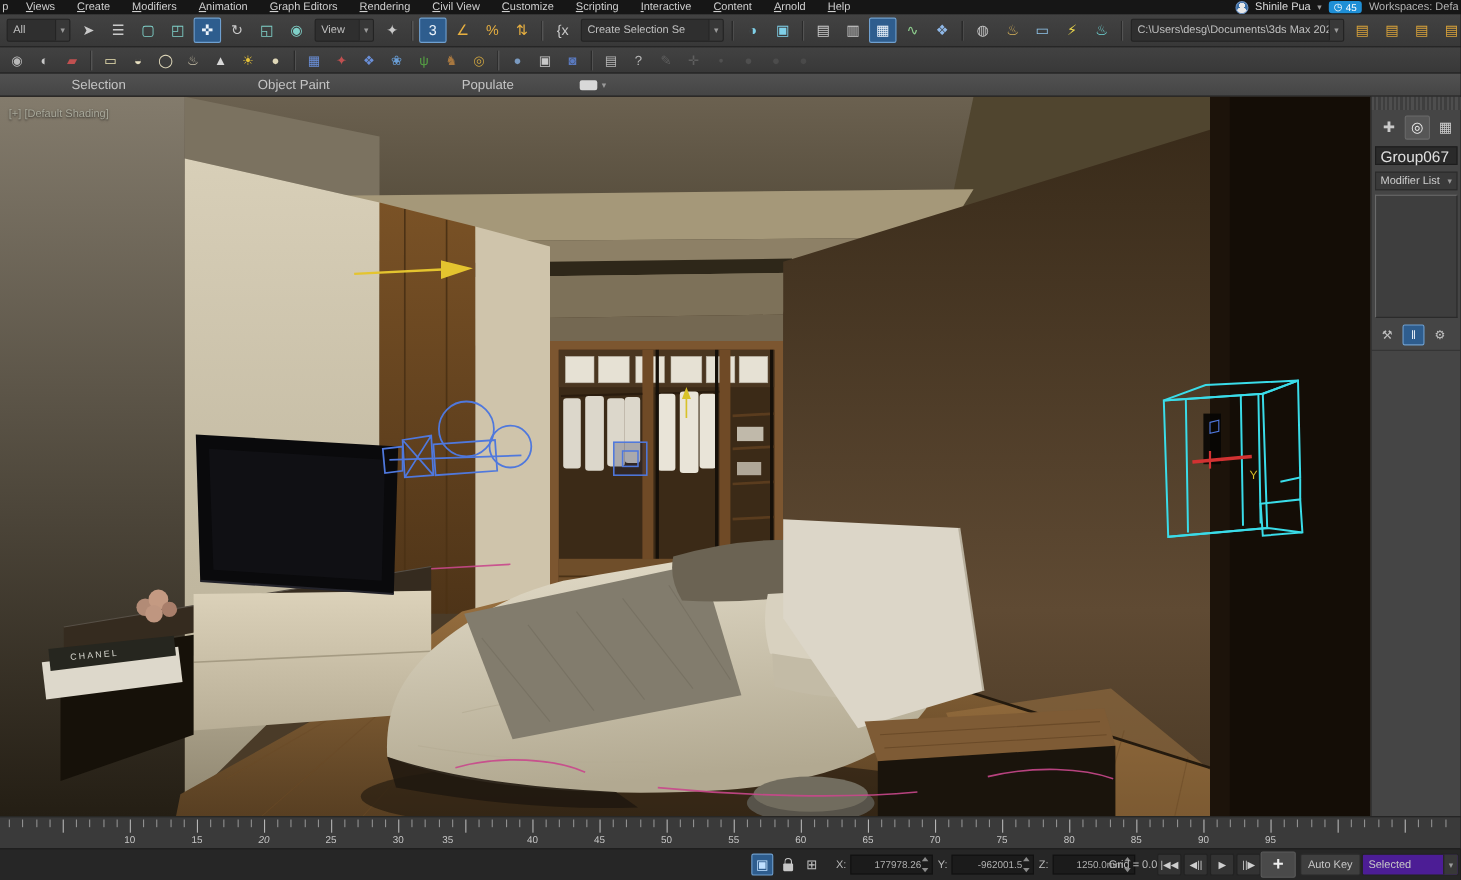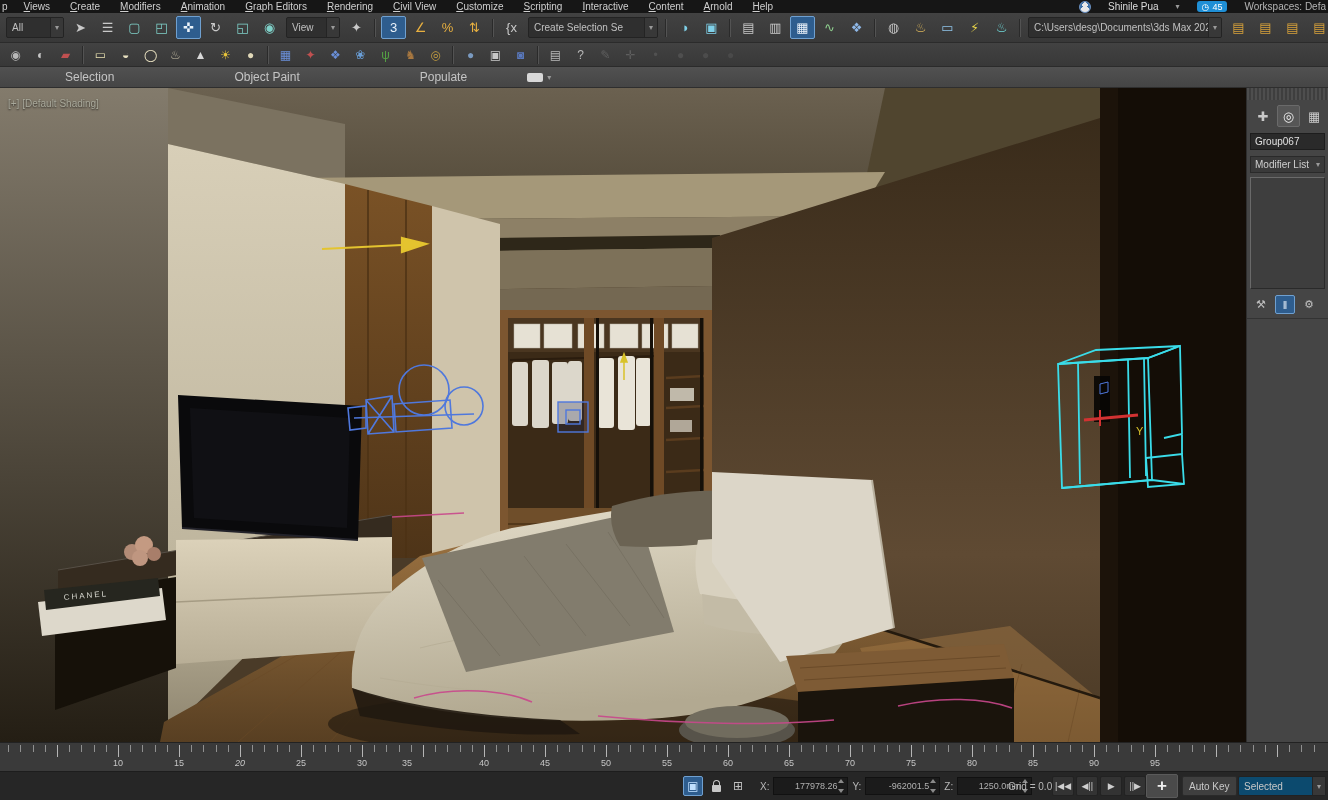--- a/index.html
+++ b/index.html
@@ -6,21 +6,21 @@
   body{width:1328px;height:800px;overflow:hidden;position:relative;
        font-family:"Liberation Sans","DejaVu Sans",sans-serif;color:#c9c9c9;
        -webkit-font-smoothing:antialiased;}
   
   #menubar{position:absolute;left:0;top:0;width:1328px;height:13px;background:#161616;
            display:flex;align-items:center;font-size:10px;color:#cfcfcf;}
   #menu-frag{padding:0 6px 0 2px;color:#cfcfcf;}
   #menu-items{display:flex;gap:0;}
   .menu-item{padding:0 10px;cursor:default;white-space:nowrap;}
   .menu-item u{text-decoration:underline;}
-  #menubar-right{margin-left:auto;display:flex;align-items:center;gap:17px;padding-right:2px;white-space:nowrap;overflow:hidden;}
+  #menubar-right{margin-left:auto;display:flex;align-items:center;gap:6px;padding-right:2px;white-space:nowrap;overflow:hidden;}
   #user-icon{width:10px;height:10px;border-radius:50%;
     background:radial-gradient(circle at 50% 30%,#e8e8e8 0 30%,transparent 32%),
                radial-gradient(circle at 50% 95%,#e8e8e8 0 45%,transparent 47%),#3a6ea5;
     border:1px solid #6a8fbf;}
   #user-name{color:#dcdcdc;}
   #notif-badge{background:#1f8fd6;color:#fff;border-radius:3px;padding:0 5px;height:11px;
     display:flex;align-items:center;gap:3px;font-size:9px;}
   #workspaces{color:#b5b5b5;max-width:118px;overflow:hidden;white-space:nowrap;}
   .caret-sm{font-size:8px;color:#9a9a9a;}
   
@@ -55,21 +55,21 @@
     text-shadow:0 1px 2px rgba(0,0,0,.7);}
   
   #cpanel{position:absolute;left:1246px;top:88px;width:82px;height:654px;background:#454545;
     border-left:1px solid #2e2e2e;box-sizing:border-box;font-size:10px;}
   #cp-texture{height:12px;background:repeating-linear-gradient(90deg,#4e4e4e 0 2px,#3e3e3e 2px 4px);}
   #cp-tabs{display:flex;gap:2px;padding:5px 2px 4px 4px;}
   .cp-tab{width:22px;height:20px;display:flex;align-items:center;justify-content:center;
     font-size:13px;color:#c9c9c9;border:1px solid transparent;border-radius:2px;}
   .cp-tab.active{background:#565656;border-color:#6a6a6a;color:#f0f0f0;}
   #cp-name{margin:2px 3px;height:15px;background:#2a2a2a;border:1px solid #1d1d1d;
-    color:#e0e0e0;display:flex;align-items:center;padding:0 4px;font-size:10px;}
+    color:#e0e0e0;display:flex;align-items:center;padding:0 4px;font-size:14px;}
   #cp-modlist{margin:6px 3px 4px;height:15px;background:#3a3a3a;border:1px solid #2a2a2a;
     color:#cfcfcf;display:flex;align-items:center;padding:0 4px;font-size:10px;justify-content:space-between;}
   #cp-stack{margin:2px 3px;height:110px;background:#3e3e3e;
     border-top:1px solid #6a6a6a;border-left:1px solid #6a6a6a;
     border-right:1px solid #2a2a2a;border-bottom:1px solid #2a2a2a;}
   #cp-stack-buttons{display:flex;gap:4px;padding:4px 4px;border-bottom:1px solid #333;}
   .cp-sbtn{width:18px;height:17px;display:flex;align-items:center;justify-content:center;
     color:#c0c0c0;font-size:11px;border:1px solid transparent;border-radius:2px;}
   .cp-sbtn.active{background:#2e5d8e;border-color:#6fa0d0;color:#eaf2fa;}
   
@@ -100,21 +100,21 @@
   #sb-playback{left:1052px;gap:2px;}
   .pb-btn{min-width:16px;height:18px;padding:0 2px;display:flex;align-items:center;justify-content:center;
     font-size:9px;color:#cfcfcf;background:#333;border:1px solid #222;border-radius:2px;white-space:nowrap;}
   #sb-key{left:1146px;}
   #key-plus{width:30px;height:22px;background:#4a4a4a;border:1px solid #5a5a5a;border-radius:2px;
     color:#eee;font-size:17px;font-weight:bold;display:flex;align-items:center;justify-content:center;}
   #sb-autokey{left:1182px;}
   #autokey-btn{height:18px;padding:0 6px;background:#3f3f3f;border:1px solid #2a2a2a;border-radius:2px;
     color:#c8c8c8;font-size:10px;display:flex;align-items:center;}
   #sb-selected{left:1238px;}
-  #selected-dd{width:86px;height:18px;background:#0c4a6e;border:1px solid #222;border-radius:2px;
+  #selected-dd{width:86px;height:18px;background:#4c1d95;border:1px solid #222;border-radius:2px;
     display:flex;align-items:center;font-size:10px;color:#c8c8c8;}
   #selected-dd .lbl{flex:1;padding:0 5px;}
 </style>
 </head>
 <body>
 
 <div id="menubar">
   <span id="menu-frag">p</span>
   <div id="menu-items">
       <span class="menu-item"><u>V</u>iews</span>

